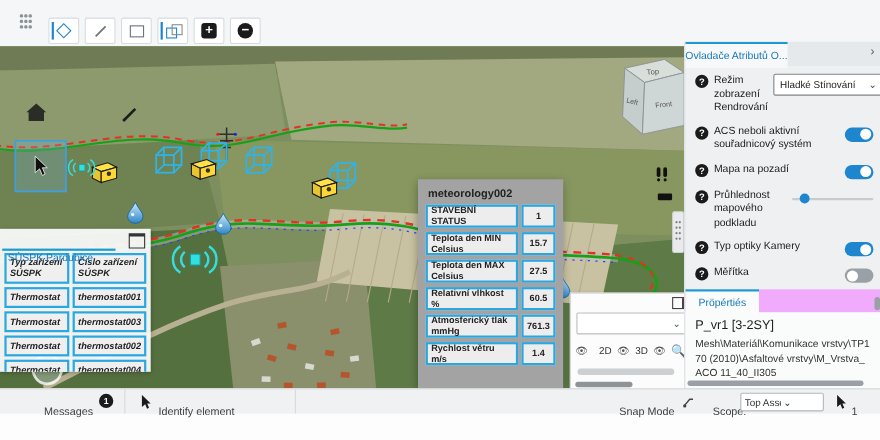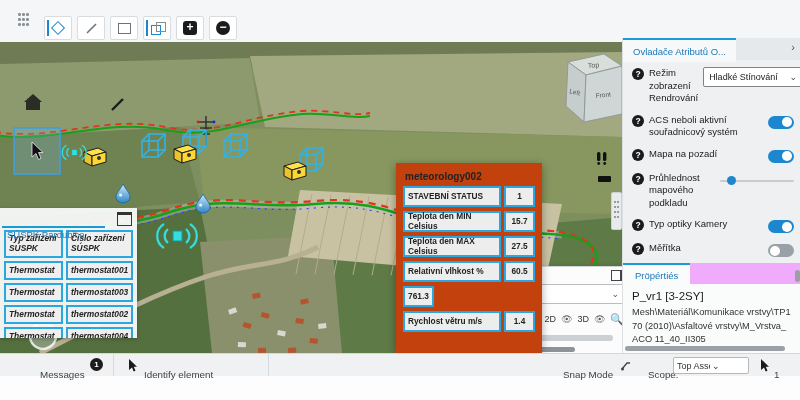--- a/index.html
+++ b/index.html
@@ -38,21 +38,21 @@
   .winicon{position:absolute;right:5px;top:4px;width:13px;height:10px;border:1.3px solid #333;border-top-width:3px;}
   .srow{display:flex;gap:3px;margin:3px 4px 0 4px;font-style:italic;}
   .scell{border:2px solid #2aa7e0;background:#efefef;font-weight:bold;font-size:8.4px;
     color:#222;padding:2px 3px;line-height:1.15;}
   .scell.c1{width:49px;flex:none;}
   .scell.c2{flex:1;}
   .srow.hdr .scell{height:20px;}
   .srow.data .scell{height:11px;display:flex;align-items:center;}
 
   
-  .popup{position:absolute;left:396px;top:163px;width:146px;height:190px;background:#c2410c;
+  .popup{position:absolute;left:380px;top:163px;width:132px;height:190px;background:#a3a3a3;
     box-shadow:0 2px 8px rgba(0,0,0,.35);z-index:5;overflow:hidden;}
   .popup .ptitle{margin:8px 0 4px 9px;font-size:10px;font-weight:bold;color:#222;}
   .mrow{display:flex;gap:3px;margin:4px 7px 0 7px;}
   .mlabel{flex:1;border:2px solid #2aa7e0;background:#ededed;font-size:8.3px;font-weight:bold;
     color:#222;padding:3px 3px;line-height:1.1;display:flex;align-items:center;height:11px;}
   .mval{width:25px;flex:none;border:2px solid #2aa7e0;background:#ededed;font-size:8.3px;font-weight:bold;
     color:#222;text-align:center;padding:3px 1px;height:11px;line-height:11px;}
 
   
   .laypanel{position:absolute;left:518px;top:266px;width:110px;height:87px;background:#fcfcfc;
@@ -67,21 +67,21 @@
   .vsep{width:1px;height:14px;background:#d0d3d5;}
   .eye{font-size:9px;color:#555;}
   .mag{font-size:11px;color:#333;margin-left:auto;margin-right:2px;}
   .smudge{position:absolute;left:6px;top:68px;width:88px;height:6px;background:#c3c8ca;border-radius:3px;opacity:.85;}
   .laythumb{position:absolute;left:4px;bottom:2px;width:52px;height:5px;background:#8d9397;border-radius:3px;}
 
   
   .rpanel{position:absolute;left:622px;top:38px;width:178px;height:315px;background:#eef0f2;z-index:6;
     overflow:hidden;border-left:1px solid #dcdfe1;}
   .rtabs{position:relative;height:22px;background:#e6e9eb;}
-  .rtab{position:absolute;left:0;top:0;height:22px;padding:0 10px;background:#f6f8f9;border-top:2px solid #1d9ad2;
+  .rtab{position:absolute;left:0;top:0;height:22px;padding:0 0;background:#f6f8f9;border-top:2px solid #1d9ad2;
     font-size:9.5px;color:#1779ba;display:flex;align-items:center;}
   .rchev{position:absolute;right:6px;top:3px;font-size:11px;color:#555;}
   .ctrls{padding:2px 0 0 0;}
   .ctrl{display:flex;gap:5px;padding:5px 7px 4px 9px;align-items:flex-start;}
   .qicon{flex:none;width:12px;height:12px;background:#1b1b1b;border-radius:50%;color:#fff;
     font-size:8.5px;font-weight:bold;text-align:center;line-height:12px;margin-top:1px;}
   .clabel{flex:1;font-size:9.5px;line-height:1.32;color:#1b1b1b;}
   .dd{flex:none;width:88px;height:18px;background:#fff;border:1px solid #7f8488;border-radius:2px;
     display:flex;align-items:center;padding:0 20px 0 5px;gap:2px;}
   .ddtext{flex:1;font-size:9px;color:#222;white-space:nowrap;overflow:hidden;}
@@ -378,20 +378,21 @@
         </div>
         <div class="mrow">
           <div class="mlabel">Teplota den MAX Celsius</div>
           <div class="mval">27.5</div>
         </div>
         <div class="mrow">
           <div class="mlabel">Relativní vlhkost %</div>
           <div class="mval">60.5</div>
         </div>
         <div class="mrow">
+          <div class="mlabel">Atmosferický tlak mmHg</div>
           <div class="mval">761.3</div>
         </div>
         <div class="mrow">
           <div class="mlabel">Rychlost větru m/s</div>
           <div class="mval">1.4</div>
         </div>
       </div>
   </div>
 
   <div class="lpanel">

